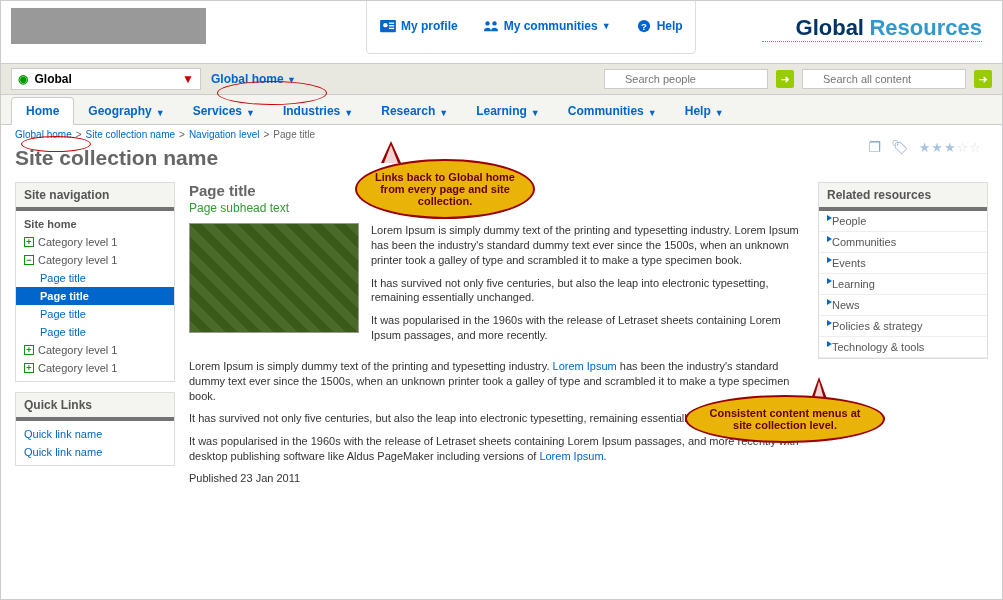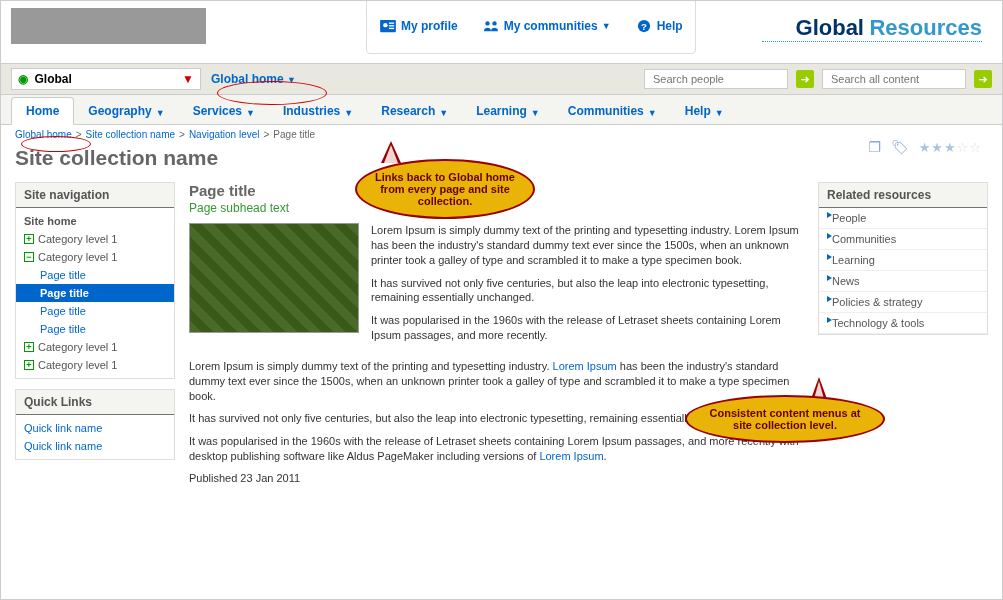--- a/index.html
+++ b/index.html
@@ -11,36 +11,36 @@
 .brand{position:absolute;right:20px;top:14px;font-size:22px;font-family:"Times New Roman",serif}
 .brand .g{color:#003366;font-weight:bold}
 .brand .r{color:#3399cc;font-weight:bold}
 .brand-line{border-top:1px dotted #3399cc;width:220px;position:absolute;right:20px;top:40px}
 .region-bar{background:#e8e8e0;height:32px;display:flex;align-items:center;padding:0 10px;gap:10px;border-top:1px solid #ccc;border-bottom:1px solid #ccc;margin-top:12px}
 .region-select{display:flex;align-items:center;background:#fff;border:1px solid #ccc;height:22px;padding:0 6px;width:190px;font-size:12px;font-weight:bold;cursor:pointer}
 .region-select .globe{color:#090;margin-right:6px}
 .region-select .arrow{margin-left:auto;color:#c00}
 .home-link{color:#0066cc;font-size:12px;font-weight:bold;cursor:pointer}
 .search-right{margin-left:auto;display:flex;gap:8px;align-items:center}
-.search-box{height:20px;width:144px;font-size:11px;padding:2px 8px;border:1px solid #ccc}
+.search-box{height:20px;width:164px;font-size:11px;padding:2px 20px;border:1px solid #ccc}
 .go-btn{width:18px;height:18px;background:#9c0;border-radius:2px;display:flex;align-items:center;justify-content:center;color:#fff;font-size:11px;cursor:pointer}
 .main-nav{background:#f4f4f0;height:30px;display:flex;align-items:end;padding:0 10px;border-bottom:1px solid #ccc}
 .tab{padding:6px 14px;font-size:12px;font-weight:bold;color:#0066cc;cursor:pointer;display:flex;align-items:flex-end;gap:4px}
 .tab.active{background:#fff;border:1px solid #ccc;border-bottom:1px solid #fff;border-radius:4px 4px 0 0;margin-bottom:-1px}
 .dd{font-size:9px;color:#0066cc}
 .crumbs{padding:4px 14px;font-size:10px;color:#666;display:flex;align-items:center;gap:4px}
 .crumbs a{color:#0066cc;cursor:pointer}
 .page-icons{position:absolute;right:20px;top:138px;display:flex;gap:10px;align-items:center}
 .stars{color:#a8c4e0;font-size:13px;letter-spacing:1px}
 .stars .grey{color:#ddd}
 .content-wrap{display:flex;padding:6px 14px;gap:14px}
 h1.site-title{font-size:21px;color:#666;font-weight:bold;padding:2px 14px 6px}
 .sidebar{width:160px;flex-shrink:0}
 .panel{border:1px solid #ddd;margin-bottom:10px}
-.panel-head{background:#f4f4f0;padding:5px 8px;font-size:12px;font-weight:bold;color:#555;border-bottom:1px solid #737373}
+.panel-head{background:#f4f4f0;padding:5px 8px;font-size:12px;font-weight:bold;color:#555;border-bottom:4px solid #737373}
 .nav-list{padding:4px 0;font-size:11px}
 .nav-item{padding:3px 8px;color:#555;cursor:pointer;display:flex;align-items:center;gap:4px}
 .nav-item.bold{font-weight:bold}
 .nav-sub{padding:3px 8px 3px 24px;color:#0066cc;cursor:pointer}
 .nav-sub.active{background:#0066cc;color:#fff;font-weight:bold}
 .sq{display:inline-block;width:10px;height:10px;border:1px solid #090;color:#090;font-size:9px;line-height:8px;text-align:center;font-weight:bold}
 .sq.minus{color:#090}
 .ql{padding:3px 8px;color:#0066cc;font-size:11px;cursor:pointer}
 .main{flex:1;min-width:0;font-size:11px;color:#333}
 .main h2{font-size:15px;color:#666;margin-bottom:2px}
@@ -227,20 +227,24 @@
       <div class="res-item">
           <span class="tri"></span>
           <span>People</span>
         </div>
       <div class="res-item">
           <span class="tri"></span>
           <span>Communities</span>
         </div>
       <div class="res-item">
           <span class="tri"></span>
+          <span>Events</span>
+        </div>
+      <div class="res-item">
+          <span class="tri"></span>
           <span>Learning</span>
         </div>
       <div class="res-item">
           <span class="tri"></span>
           <span>News</span>
         </div>
       <div class="res-item">
           <span class="tri"></span>
           <span>Policies &amp; strategy</span>
         </div>

